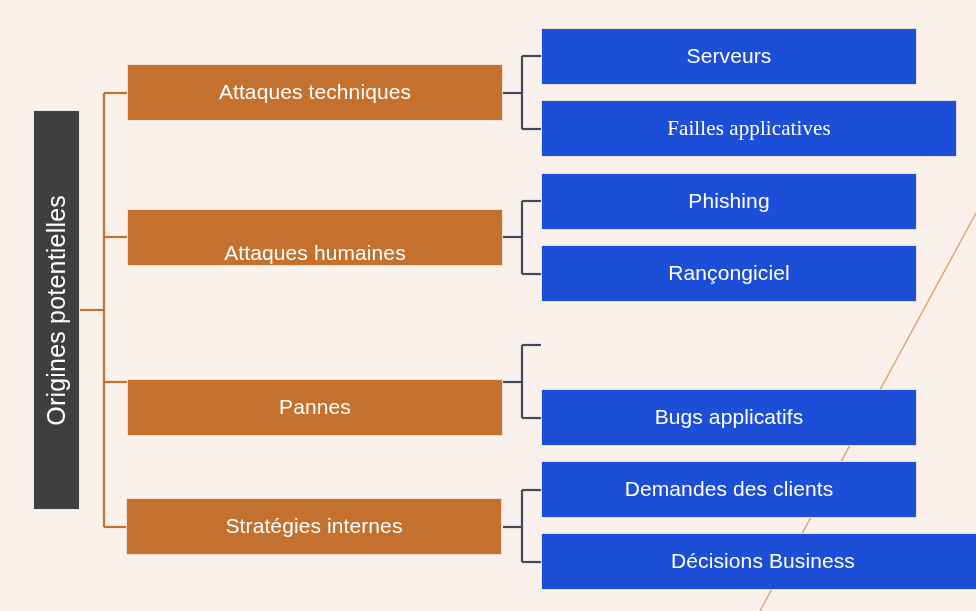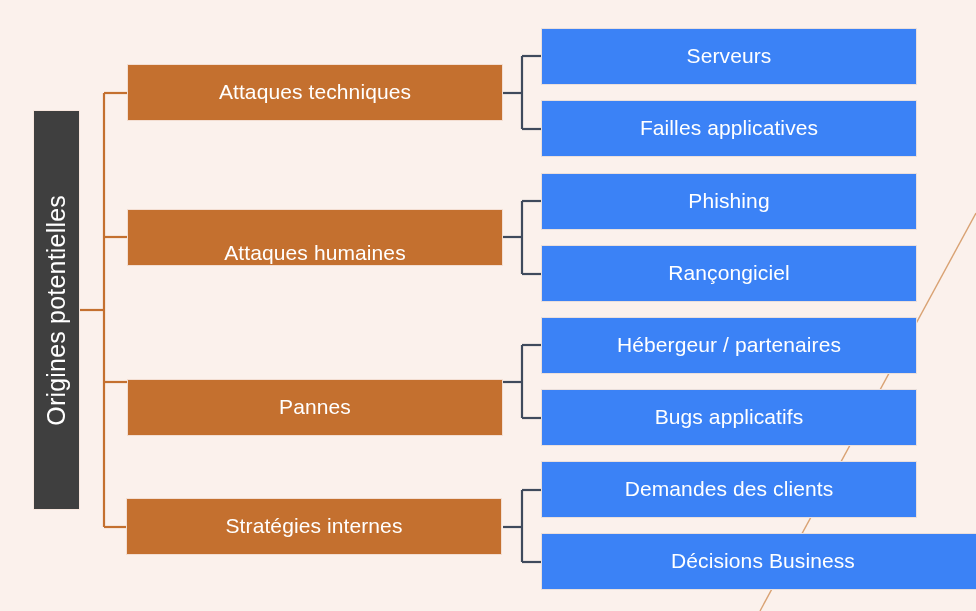--- a/index.html
+++ b/index.html
@@ -80,21 +80,21 @@
   }
 
   .cat-node {
     background: #c4702f;
     border: 1px solid #f3ded2;
     font-size: 21px;
     letter-spacing: 0.1px;
   }
 
   .leaf-node {
-    background: #3b82f6;
+    background: #1d4ed8;
     border: 1px solid #eadfdc;
     font-size: 21px;
     letter-spacing: 0.1px;
   }
 </style>
 </head>
 <body>
 
 <div id="diagram-root">
 
@@ -154,34 +154,31 @@
     <div class="node cat-node" style="left:127px; top:353px; width:376px; height:57px;margin-top:26px;">
       <span>Pannes</span>
     </div>
     <div class="node cat-node" style="left:126px; top:498px; width:376px; height:57px;">
       <span>Stratégies internes</span>
     </div>
 
     <div class="node leaf-node" style="left:541px; top:28px; width:376px; height:57px;">
       <span>Serveurs</span>
     </div>
-    <div class="node leaf-node" style="left:541px; top:100px; width:376px; height:57px;">
+    <div class="node leaf-node" style="left:541px; top:100px; width:416px; height:57px;font-family:Liberation Serif, serif;">
       <span>Failles applicatives</span>
     </div>
 
     <div class="node leaf-node" style="left:541px; top:245px; width:376px; height:57px;">
       <span>Rançongiciel</span>
     </div>
     <div class="node leaf-node" style="left:541px; top:173px; width:376px; height:57px;">
       <span>Phishing</span>
     </div>
 
-    <div class="node leaf-node" style="left:541px; top:317px; width:376px; height:57px;">
-      <span>Hébergeur / partenaires</span>
-    </div>
     <div class="node leaf-node" style="left:541px; top:389px; width:376px; height:57px;">
       <span>Bugs applicatifs</span>
     </div>
 
     <div class="node leaf-node" style="left:541px; top:461px; width:376px; height:57px;">
       <span>Demandes des clients</span>
     </div>
     <div class="node leaf-node" style="left:541px; top:533px; width:444px; height:57px;">
       <span>Décisions Business</span>
     </div>

